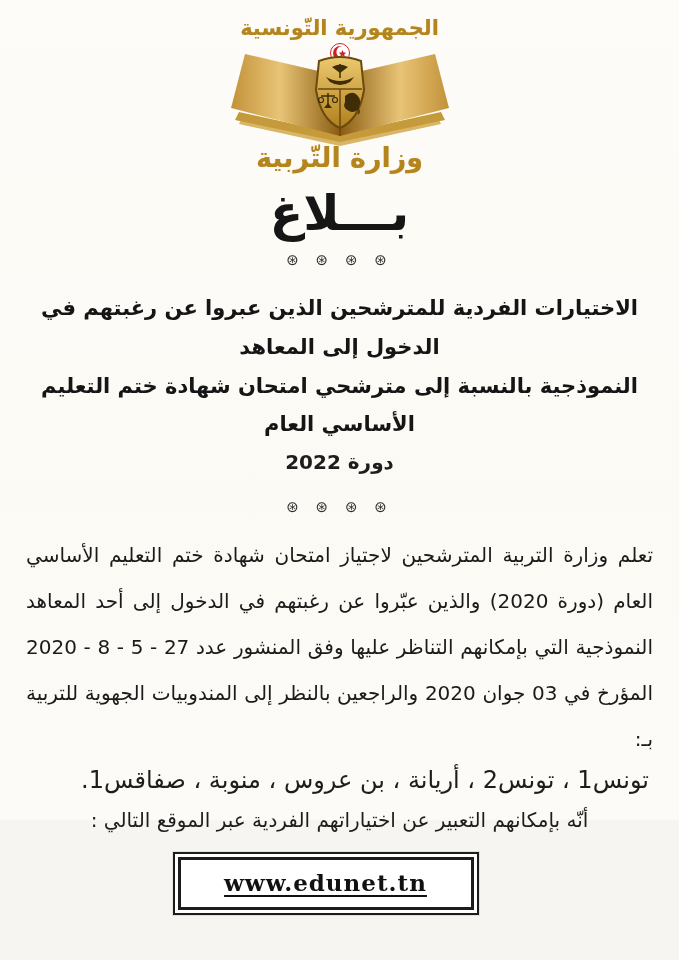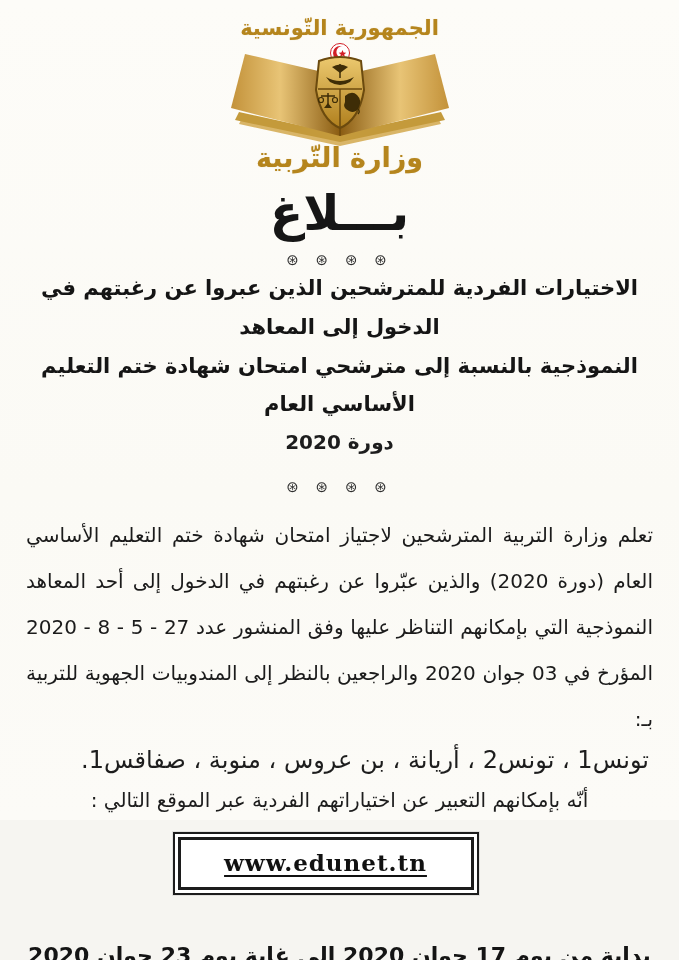--- a/index.html
+++ b/index.html
@@ -45,21 +45,21 @@
     letter-spacing:6px;
     color:#2e2e2e;
     margin-top:10px;
   }
   .orn.second{margin-top:24px;}
   .subject{
     direction:rtl;
     font-weight:bold;
     font-size:21px;
     line-height:1.85;
-    margin-top:0;
+    margin-top:20px;
     padding:0 10px;
     color:#151515;
   }
   .session{
     direction:rtl;
     font-weight:bold;
     font-size:20px;
     margin-top:6px;
   }
   .bodytext{
@@ -183,21 +183,21 @@
 
   <div class="balagh">بـــلاغ</div>
 
   <div class="orn">⊛ ⊛ ⊛ ⊛</div>
 
   <div class="subject">
     <div>الاختيارات الفردية للمترشحين الذين عبروا عن رغبتهم  في الدخول إلى المعاهد</div>
     <div>النموذجية بالنسبة إلى مترشحي امتحان شهادة ختم التعليم الأساسي العام</div>
   </div>
 
-  <div class="session">دورة 2020</div>
+  <div class="session">دورة 2022</div>
 
   <div class="orn second">⊛ ⊛ ⊛ ⊛</div>
 
   <div class="bodytext">تعلم وزارة التربية المترشحين لاجتياز امتحان شهادة ختم التعليم الأساسي العام (دورة 2020) والذين عبّروا عن رغبتهم في الدخول إلى أحد المعاهد النموذجية التي بإمكانهم التناظر عليها وفق المنشور عدد 27 - 5 - 8 - 2020 المؤرخ في 03 جوان 2020 والراجعين بالنظر إلى المندوبيات الجهوية للتربية بـ:</div>
 
   <div class="regions">تونس1 ، تونس2 ، أريانة ، بن عروس ، منوبة ، صفاقس1.</div>
 
   <div class="instruction">أنّه بإمكانهم التعبير عن اختياراتهم الفردية عبر الموقع التالي :</div>
 
   <div class="urlbox">

